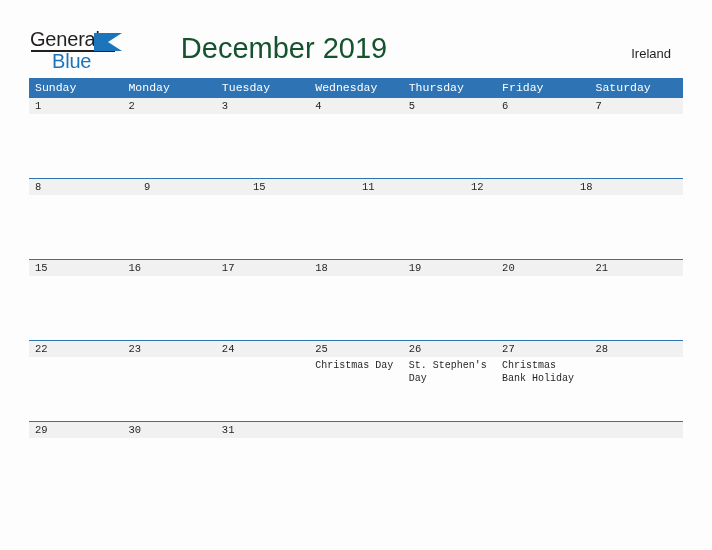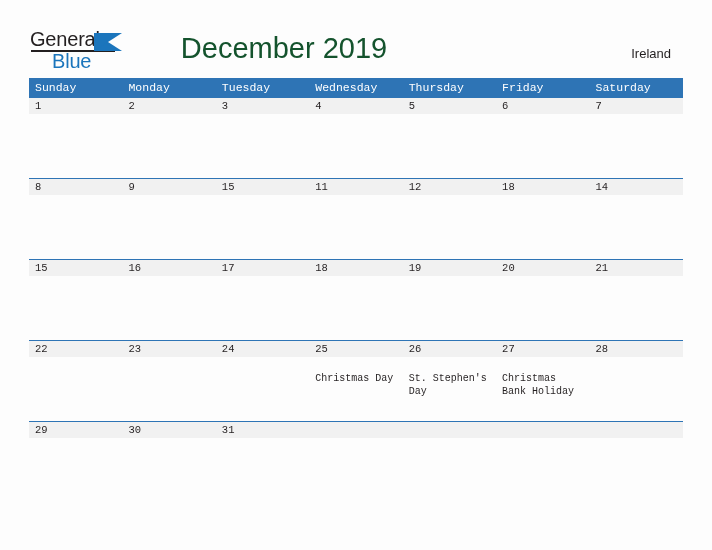--- a/index.html
+++ b/index.html
@@ -155,21 +155,21 @@
     overflow: hidden;
   }
   .day-number {
     font-size: 10.5px;
     line-height: 16px;
     color: #231f20;
     display: block;
     height: 16px;
   }
   .day-events {
-    margin-top: 16px;
+    margin-top: 3px;
   }
   .day-event {
     font-size: 10px;
     line-height: 12.5px;
     color: #231f20;
     display: block;
   }
 </style>
 </head>
 <body>
@@ -248,23 +248,20 @@
             </div>
             <div class="day-cell">
               <span class="day-number">11</span>
             </div>
             <div class="day-cell">
               <span class="day-number">12</span>
             </div>
             <div class="day-cell">
               <span class="day-number">18</span>
             </div>
-            <div class="day-cell">
-              <span class="day-number">14</span>
-            </div>
           </div>
         </div>
         <div class="week">
           <div class="week-band"></div>
           <div class="week-cells">
             <div class="day-cell">
               <span class="day-number">15</span>
             </div>
             <div class="day-cell">
               <span class="day-number">16</span>

